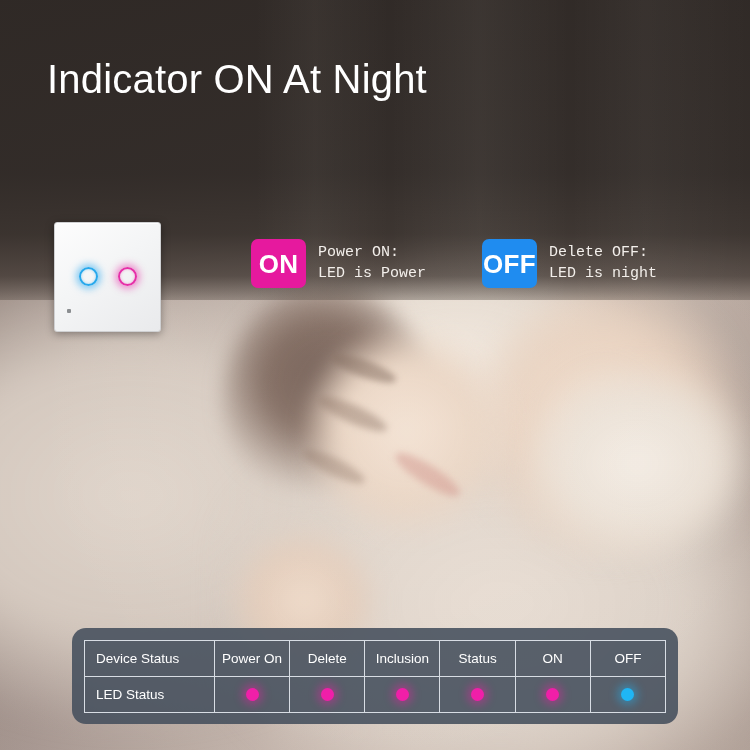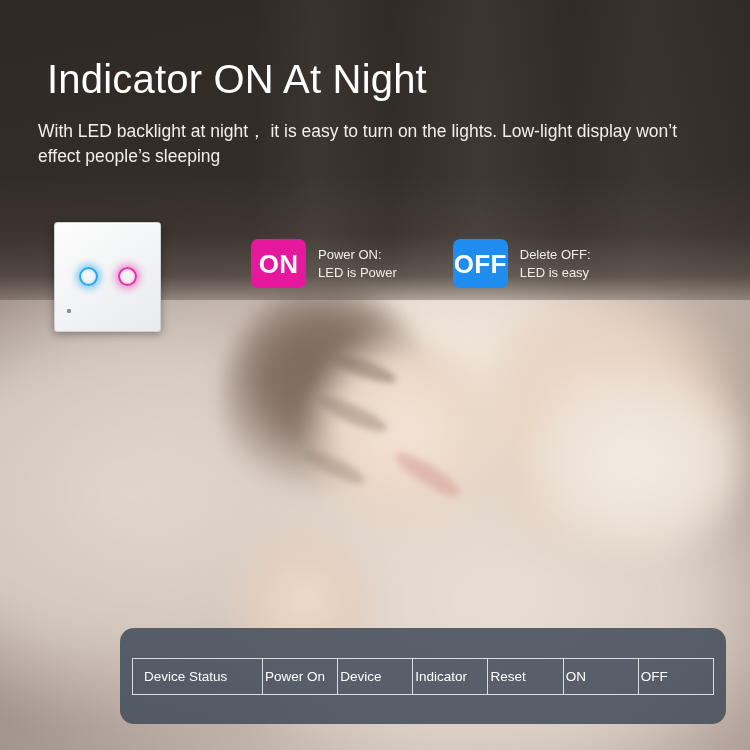--- a/index.html
+++ b/index.html
@@ -321,52 +321,53 @@
     justify-content: center;
     font-size: 26px;
     font-weight: 700;
     color: #ffffff;
     letter-spacing: 0.3px;
     line-height: 1;
   }
   .badge.on  { background: #e6199e; }
   .badge.off { background: #1f8cf0; }
   .legend-text {
-    font-size: 13px;
+    font-size: 15px;
     color: #f3efeb;
     line-height: 1.35;
     white-space: nowrap;
+    font-family: Liberation Mono, monospace;
   }
 
   
   .table-panel {
     position: absolute;
     left: 72px;
     top: 628px;
     width: 606px;
     height: 96px;
     z-index: 8;
     background: rgba(68,78,92,0.88);
     border-radius: 14px;
     box-sizing: border-box;
     padding: 10px 12px;
     display: flex;
     align-items: center;
     justify-content: center;
-    margin-left: 48px;
   }
   table.status-table {
     border-collapse: collapse;
     width: 100%;
     table-layout: fixed;
   }
   table.status-table td {
     border: 1px solid #d8dde4;
     color: #ffffff;
     font-size: 13.5px;
+    text-align: center;
     height: 35px;
     padding: 0 2px;
     white-space: nowrap;
   }
   table.status-table td.rowlabel {
     text-align: left;
     padding-left: 11px;
     width: 116px;
   }
   .dot {
@@ -405,21 +406,20 @@
     <div class="eye2"></div>
     <div class="lips"></div>
     <div class="hand"></div>
     <div class="haze"></div>
   </div>
 
   <div class="top-overlay"></div>
 
   <div class="headings">
     <h1 class="title">Indicator ON At Night</h1>
-    <p class="subtitle">With LED backlight at night，  it is easy to turn on the lights. Low-light display won’t effect people’s sleeping</p>
   </div>
 
   <div class="switch-panel">
     <div class="led-row">
       <span class="led-ring blue"></span>
       <span class="led-ring pink"></span>
     </div>
     <span class="sensor-dot"></span>
   </div>
 
@@ -430,35 +430,56 @@
       <div class="legend-text">
         <div>Power ON:</div>
         <div>LED is Power</div>
       </div>
     </div>
 
     <div class="legend-item">
       <div class="badge off">OFF</div>
       <div class="legend-text">
         <div>Delete OFF:</div>
-        <div>LED is easy</div>
+        <div>LED is night</div>
       </div>
     </div>
 
   </div>
 
   <div class="table-panel">
     <table class="status-table">
       <tbody>
         <tr>
           <td class="rowlabel">Device Status</td>
           <td>Power On</td>
-          <td>Device</td>
-          <td>Indicator</td>
-          <td>Reset</td>
+          <td>Delete</td>
+          <td>Inclusion</td>
+          <td>Status</td>
           <td>ON</td>
           <td>OFF</td>
+        </tr>
+        <tr>
+          <td class="rowlabel">LED Status</td>
+          <td>
+            <span class="dot pink"></span>
+          </td>
+          <td>
+            <span class="dot pink"></span>
+          </td>
+          <td>
+            <span class="dot pink"></span>
+          </td>
+          <td>
+            <span class="dot pink"></span>
+          </td>
+          <td>
+            <span class="dot pink"></span>
+          </td>
+          <td>
+            <span class="dot blue"></span>
+          </td>
         </tr>
       </tbody>
     </table>
   </div>
 
 </div>
 
 </body></html>

